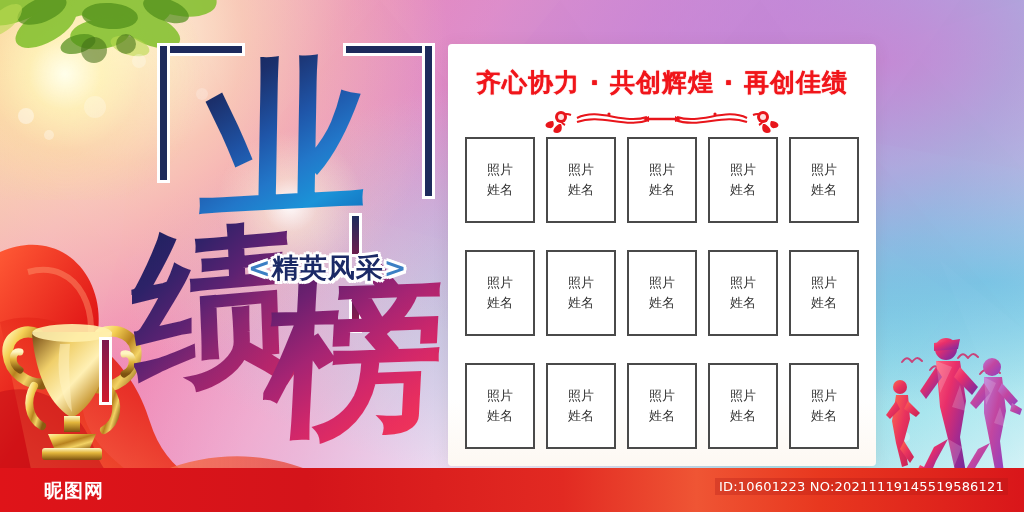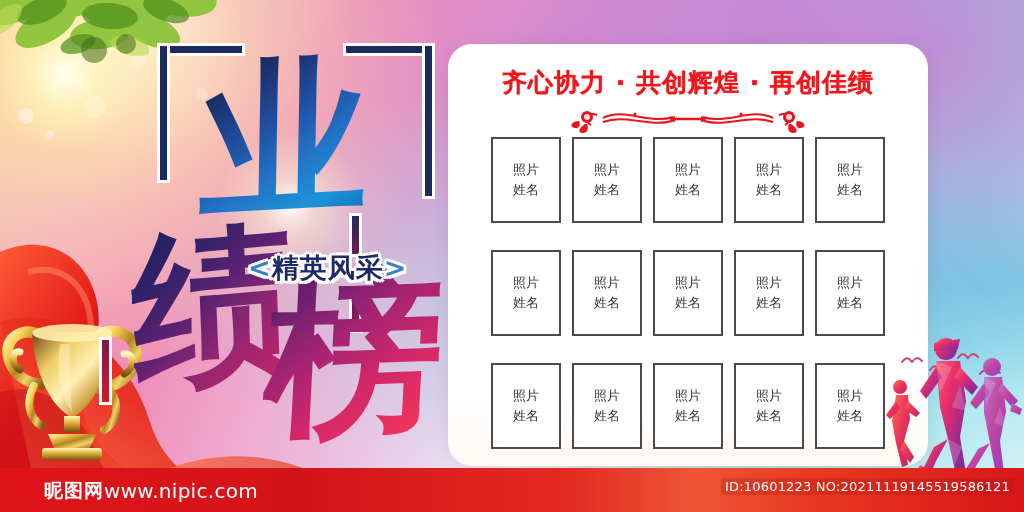--- a/index.html
+++ b/index.html
@@ -63,23 +63,23 @@
     color:#1b2a66;letter-spacing:1px;white-space:nowrap;
     font-family:"DejaVu Sans","Liberation Sans",sans-serif;
     text-shadow:
       -2.5px -2.5px 0 #fff, 2.5px -2.5px 0 #fff, -2.5px 2.5px 0 #fff, 2.5px 2.5px 0 #fff,
       0 -3px 0 #fff, 0 3px 0 #fff, -3px 0 0 #fff, 3px 0 0 #fff;
   }
   #subtitle .angle{color:#3b7fc4;font-weight:700;}
 
   
   #panel{
-    position:absolute;left:448px;top:44px;width:480px;height:422px;
+    position:absolute;left:448px;top:44px;width:428px;height:422px;
     background:linear-gradient(180deg,#ffffff 0%,#ffffff 84%,#fdf8f2 100%);
-    border-radius:24px;
+    border-radius:4px;
     box-shadow:0 2px 16px rgba(120,60,60,.10);
   }
   #panel-headline{
     margin-top:22px;text-align:center;color:#f0151a;
     font-size:25px;font-weight:700;letter-spacing:1px;
     font-family:"DejaVu Sans","Liberation Sans",sans-serif;
     text-shadow:0 0 1px #f0151a;
   }
   #ornament{display:block;margin:6px auto 0;}
 
@@ -107,21 +107,21 @@
   }
   #wm-logo{
     color:#fff;font-size:19px;font-weight:700;letter-spacing:1px;
     font-family:"DejaVu Sans","Liberation Sans",sans-serif;
   }
   #wm-url{
     color:#fff;font-size:20px;letter-spacing:.3px;
     font-family:"DejaVu Sans","Liberation Sans",sans-serif;
   }
   #id-text{
-    position:absolute;right:10px;bottom:17px;color:#fff;font-size:13px;
+    position:absolute;right:16px;bottom:17px;color:#fff;font-size:13px;
     letter-spacing:.2px;font-family:"DejaVu Sans","Liberation Sans",sans-serif;
     background:rgba(170,20,20,.28);padding:1px 4px;
   }
 </style>
 </head>
 <body>
 
 <div id="poster">
 
   <svg class="facets" viewBox="0 0 1024 512" preserveAspectRatio="none">
@@ -424,17 +424,16 @@
     </g>
     <g fill="#ffffff" opacity=".16">
       <polygon points="110,62 122,68 112,90"></polygon>
       <polygon points="126,92 132,112 120,108"></polygon>
     </g>
   </svg>
 
   <div id="bottom-bar-red"></div>
   <div id="watermark">
     <span id="wm-logo">昵图网</span>
-    <span id="wm-url">www.nipic.com</span>
   </div>
   <div id="id-text">ID:10601223 NO:20211119145519586121</div>
 
 </div>
 
 </body></html>

